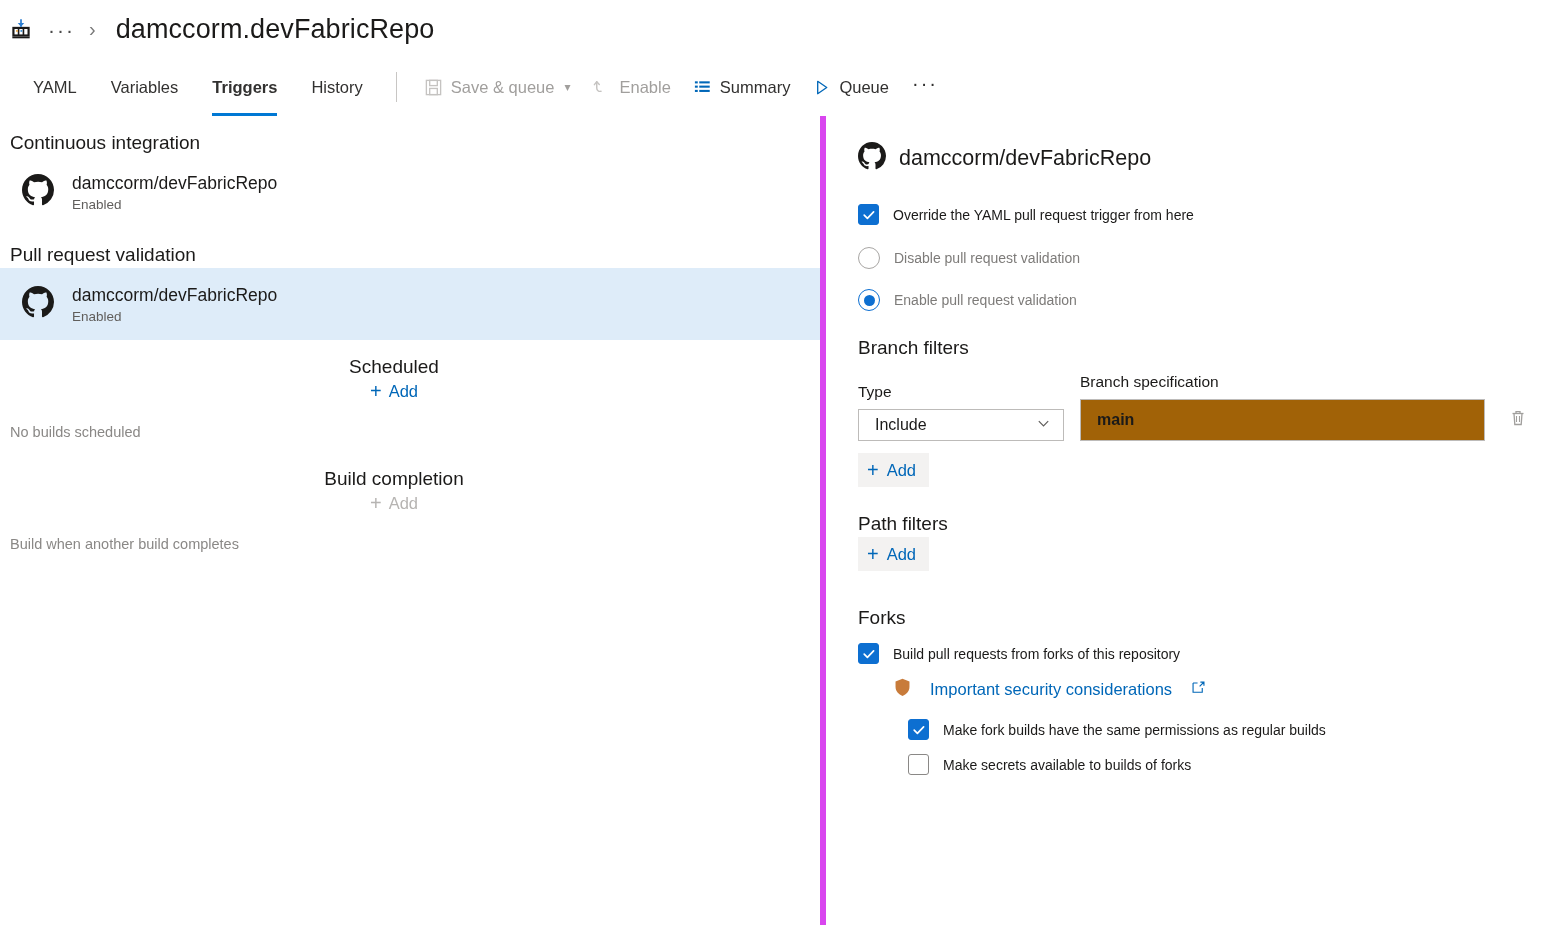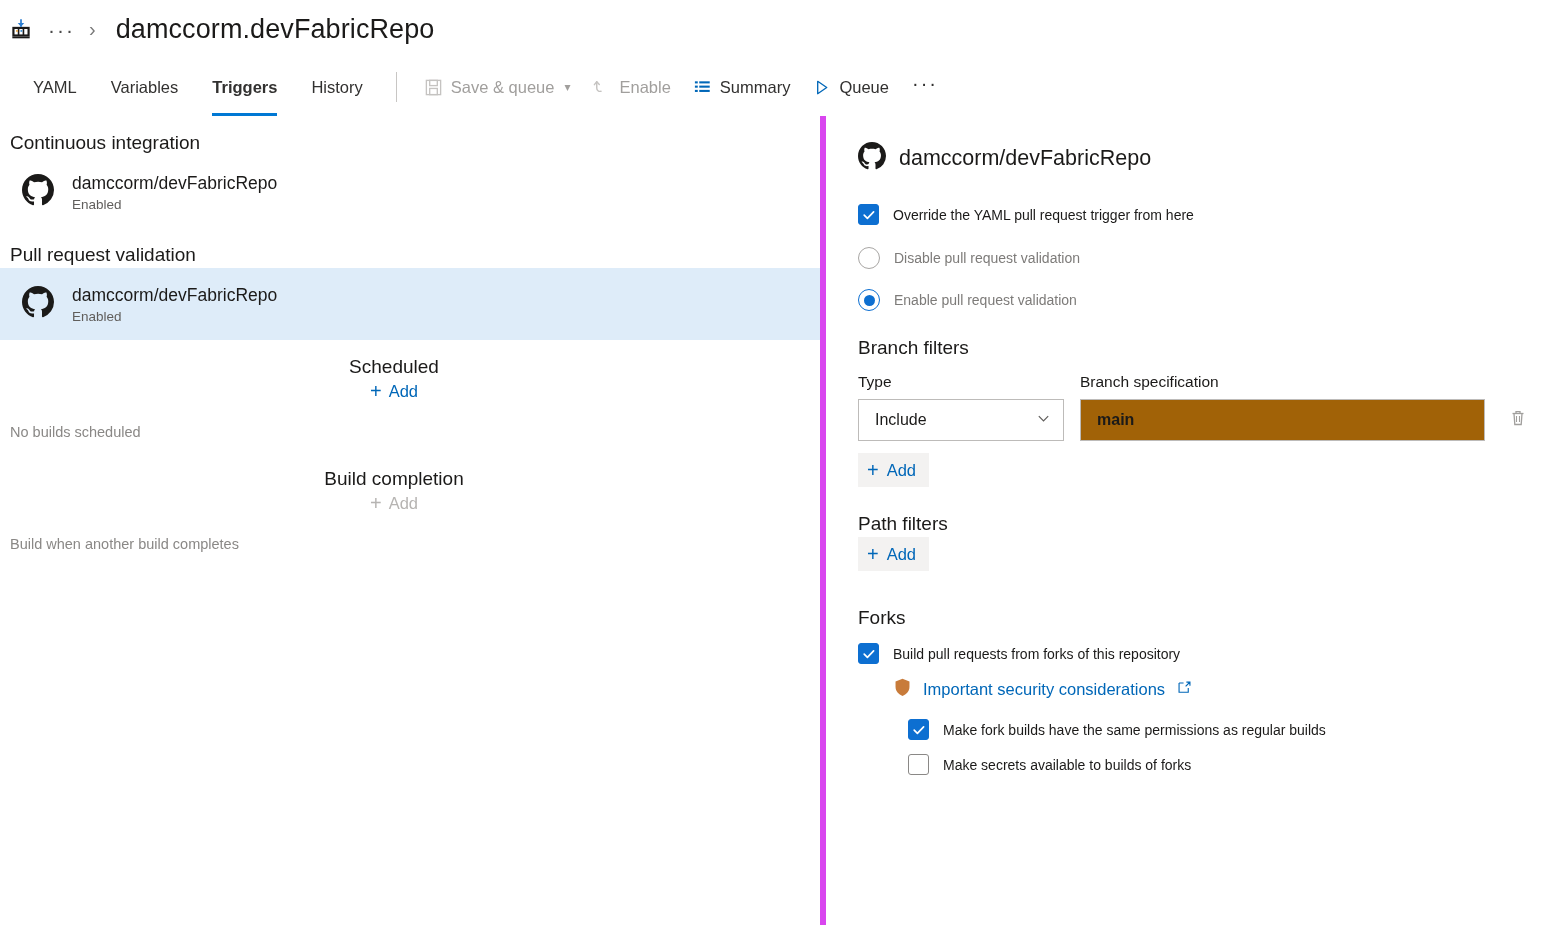--- a/index.html
+++ b/index.html
@@ -206,21 +206,21 @@
   .filter-cols { display: flex; gap: 16px; align-items: flex-end; }
   .col-type { width: 206px; }
   .col-spec { flex: 1; }
   .field-label {
     font-size: 15.5px;
     color: #1b1a19;
     margin-bottom: 8px;
     display: block;
   }
   .select-box {
-    height: 42px;
+    height: 32px;
     border: 1px solid #bdbbb9;
     background: #fff;
     display: flex;
     align-items: center;
     justify-content: space-between;
     padding: 0 12px 0 16px;
     font-size: 16px;
     color: #1b1a19;
     cursor: pointer;
   }
@@ -249,21 +249,21 @@
     font-size: 16.5px;
     color: #0067b8;
     cursor: pointer;
     margin-top: 12px;
   }
   .add-btn-block .add-plus { color: #0067b8; }
 
   .sec-link-row {
     display: flex;
     align-items: center;
-    gap: 12px;
+    gap: 19px;
     margin: 14px 0 18px 36px;
   }
   .sec-link {
     font-size: 16.5px;
     color: #0067b8;
     cursor: pointer;
   }
   .sub-opt { margin-left: 50px; }
   .sub-opt.last { margin-bottom: 14px; }
 </style>

